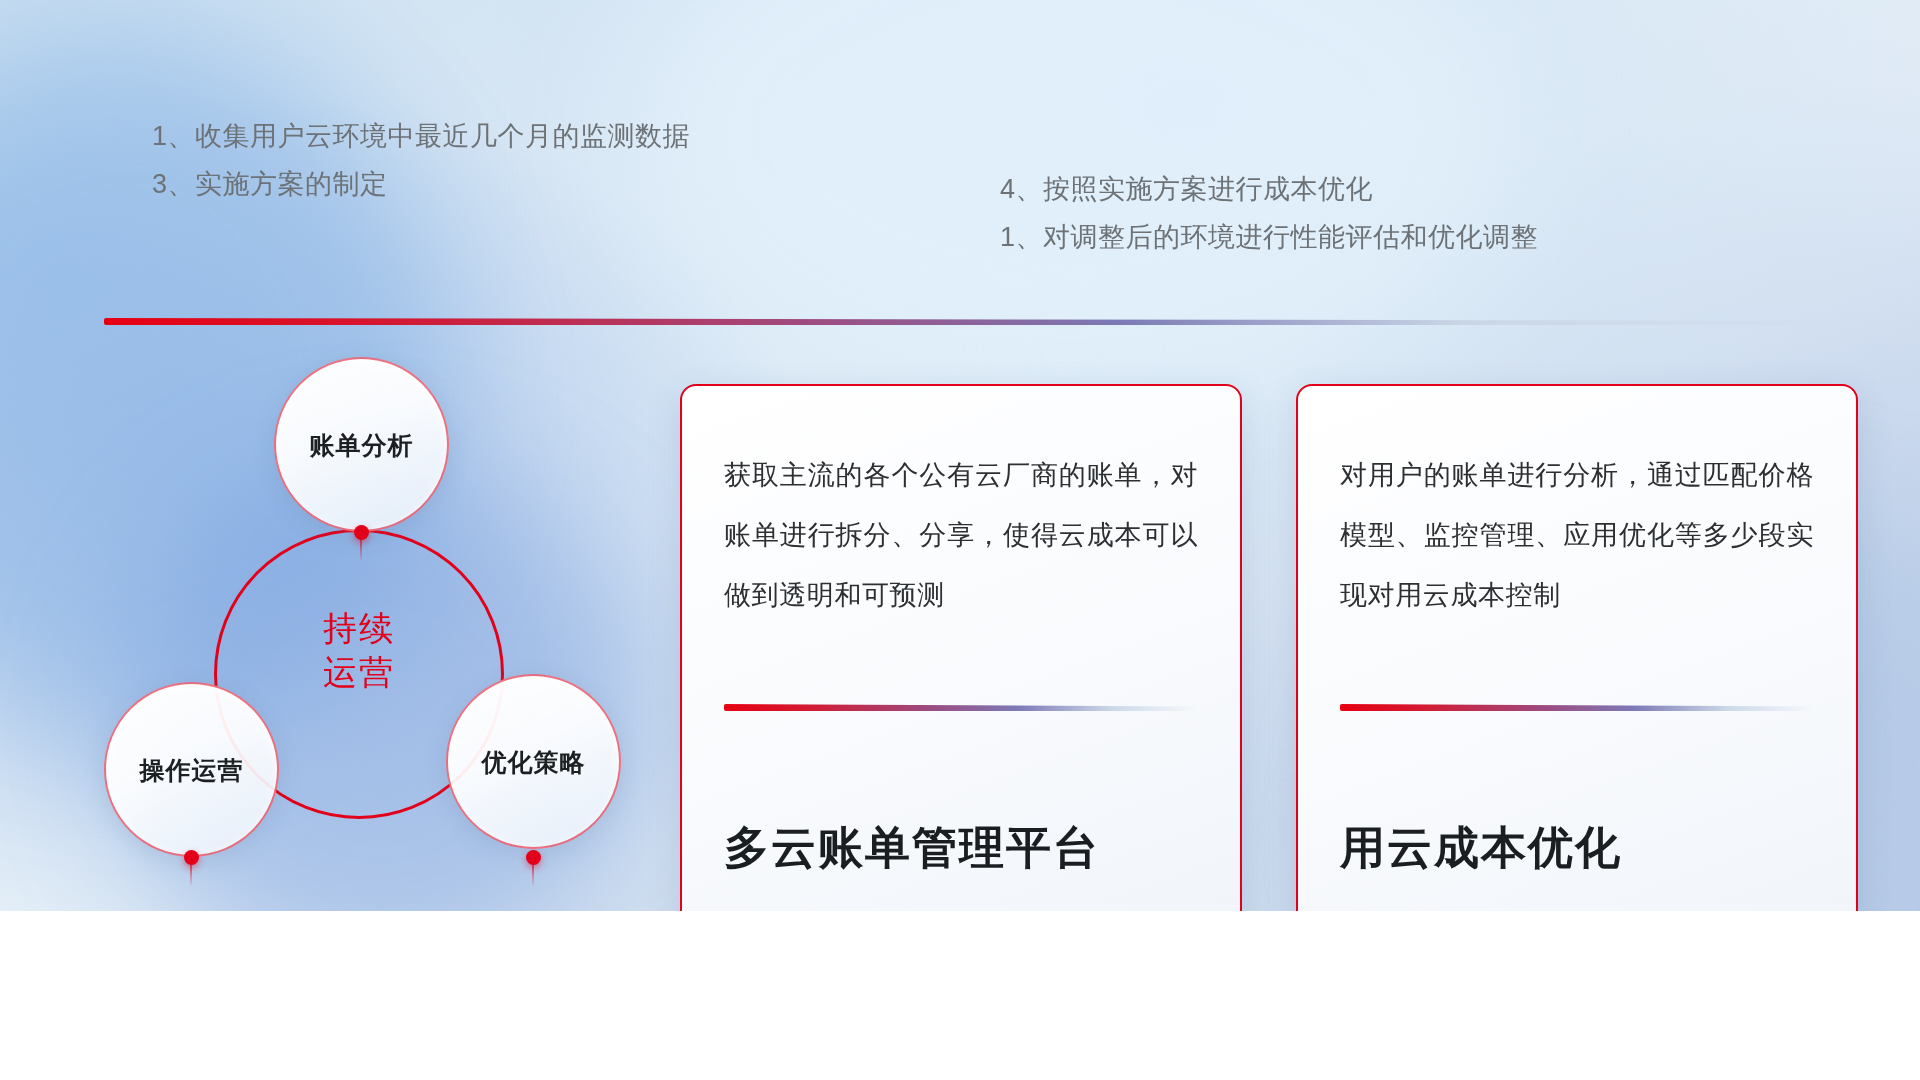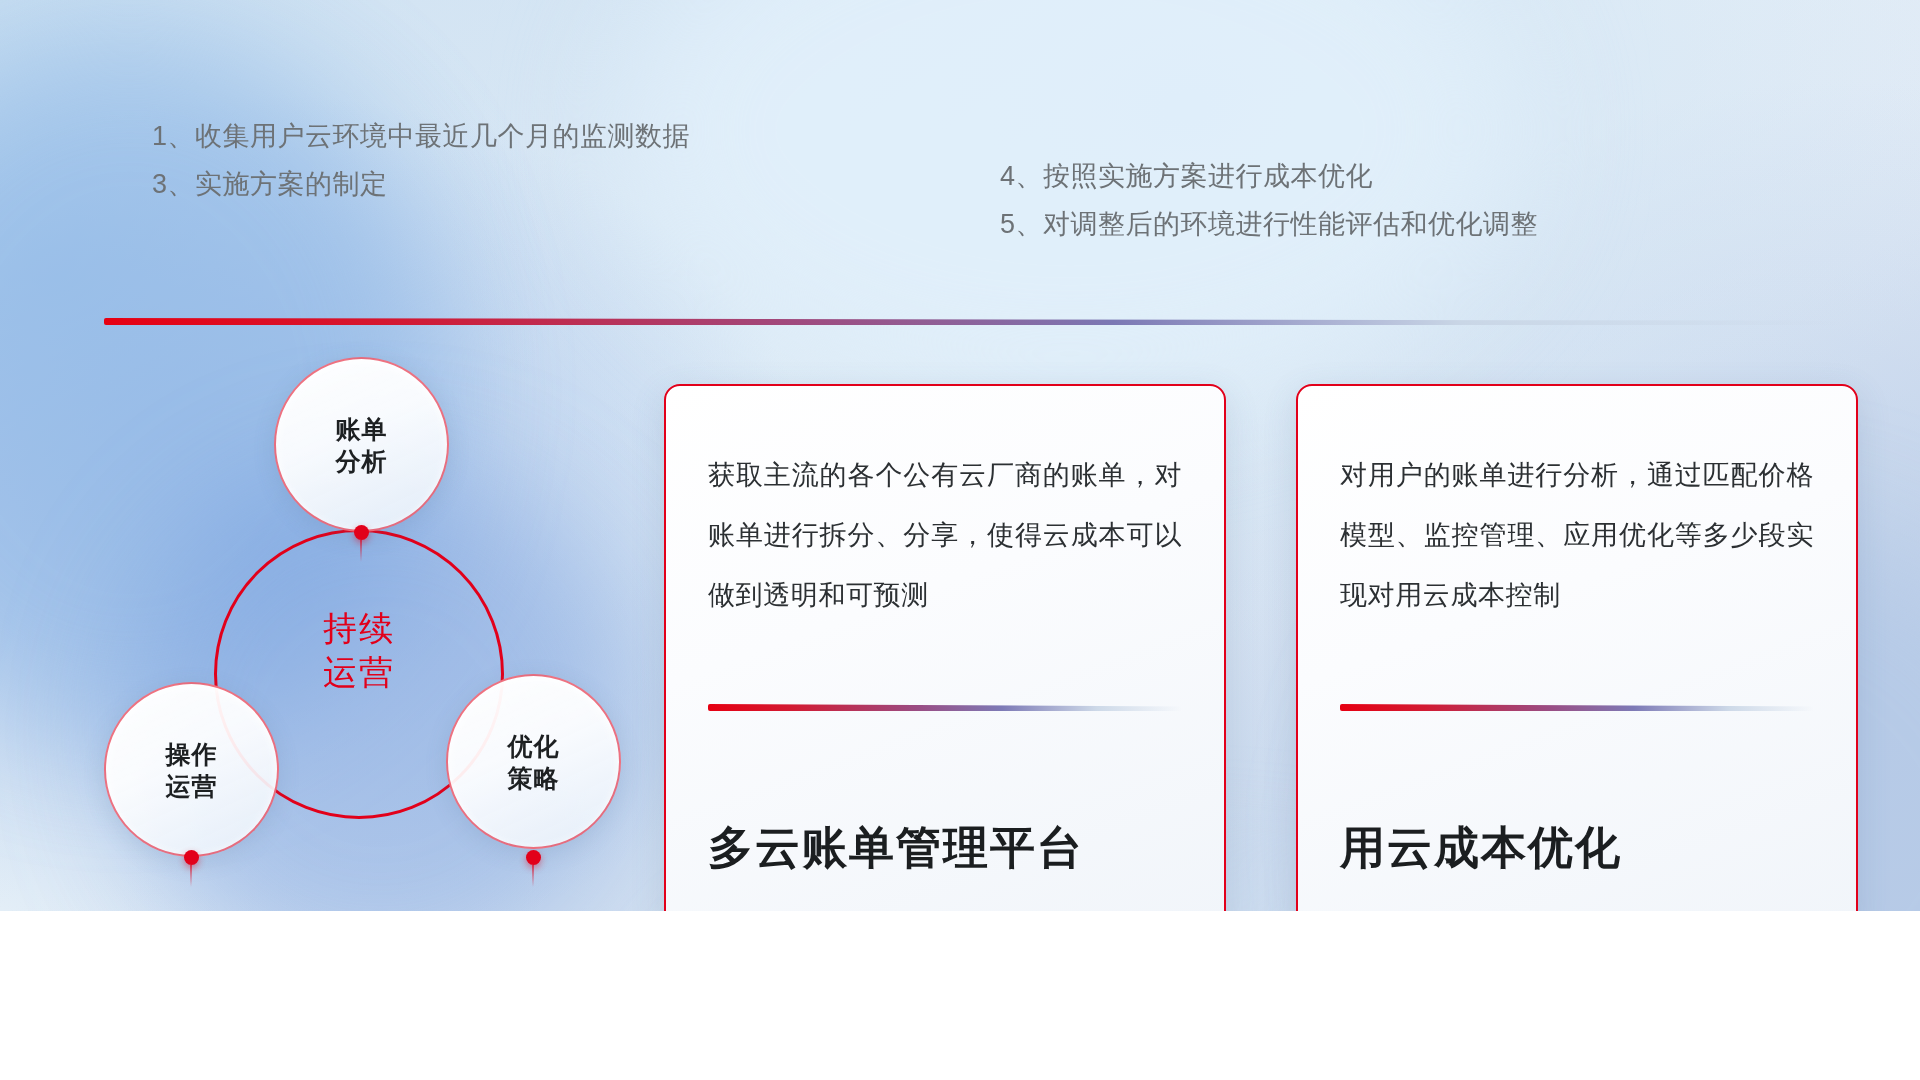--- a/index.html
+++ b/index.html
@@ -43,21 +43,21 @@
   .bullets {
     position: absolute;
     color: #6d7276;
     font-size: 27px;
     line-height: 1;
     letter-spacing: 0.5px;
     white-space: nowrap;
   }
   .bullets .row { height: 48px; display: flex; align-items: center; }
   .bullets-left  { left: 152px; top: 112px; }
-  .bullets-right { left: 1000px; top: 152px; }
+  .bullets-right { left: 1000px; top: 165px; }
 
   
   .head-rule {
     position: absolute;
     left: 104px;
     top: 318px;
     width: 1740px;
     height: 7px;
     background: linear-gradient(90deg, #e60012 0%, #d51730 16%, #9f4a7e 40%, #7b78b4 58%, #c9d6e6 78%, rgba(214,226,240,0) 100%);
     clip-path: polygon(0 0, 100% 38%, 100% 100%, 0 100%);
@@ -77,21 +77,21 @@
 
   .bubble {
     position: absolute;
     border-radius: 50%;
     box-sizing: border-box;
     border: 2px solid rgba(226,0,26,0.55);
     background:
       linear-gradient(155deg, rgba(255,255,255,0.99) 0%, rgba(255,255,255,0.93) 42%, rgba(233,241,250,0.90) 100%);
     box-shadow: 0 5px 22px rgba(80,110,150,0.16), inset 0 2px 8px rgba(255,255,255,0.95);
     display: flex;
-    flex-direction: column;
+    flex-direction: row;
     align-items: center;
     justify-content: center;
     color: #1d2022;
     font-size: 25px;
     font-weight: 700;
     line-height: 1.28;
     letter-spacing: 1px;
   }
   .bubble-top    { left: 178px; top: 5px;   width: 175px; height: 175px; }
   .bubble-left   { left: 8px;   top: 330px; width: 175px; height: 175px; }
@@ -135,21 +135,21 @@
     top: 384px;
     width: 562px;
     height: 546px;
     box-sizing: border-box;
     border: 2px solid #e2001a;
     border-radius: 16px;
     background: linear-gradient(160deg, #ffffff 0%, #fbfcfe 40%, #f1f5fa 100%);
     box-shadow: 0 10px 34px rgba(70,100,145,0.16);
     padding: 60px 42px 0 42px;
   }
-  .card-left  { left: 664px; }
+  .card-left  { left: 680px; }
   .card-right { left: 1296px; }
 
   .card-body {
     color: #2c3033;
     font-size: 27px;
     line-height: 2.22;
     letter-spacing: 0.6px;
     text-align: justify;
     text-align-last: left;
     height: 232px;
@@ -191,21 +191,21 @@
     <div class="row">
         <span>3、实施方案的制定</span>
       </div>
   </div>
 
   <div class="bullets bullets-right">
     <div class="row">
         <span>4、按照实施方案进行成本优化</span>
       </div>
     <div class="row">
-        <span>5、对调整后的环境进行性能评估和优化调整</span>
+        <span>1、对调整后的环境进行性能评估和优化调整</span>
       </div>
   </div>
 
   <div class="head-rule"></div>
 
   <div class="diagram">
 
     <div class="ring ring-main"></div>
 
     <div class="center-label">

